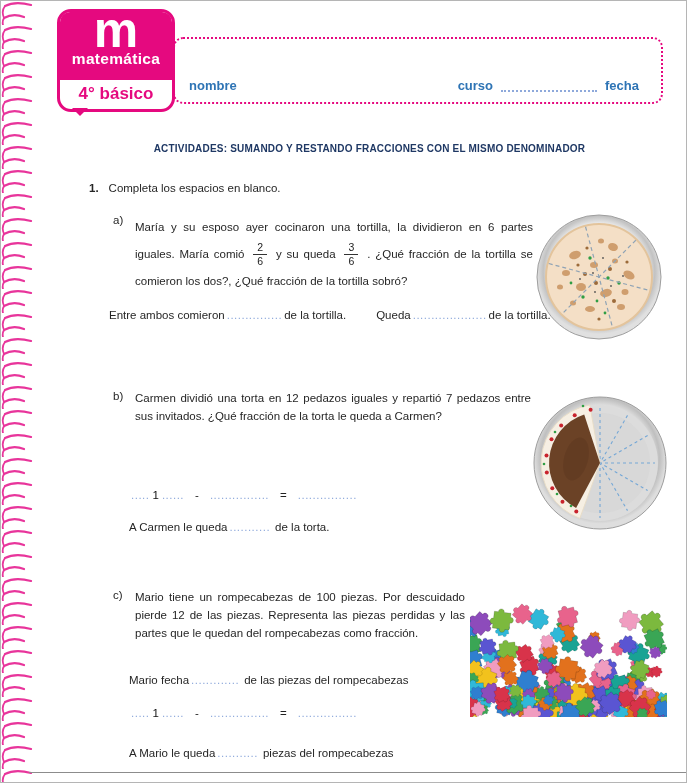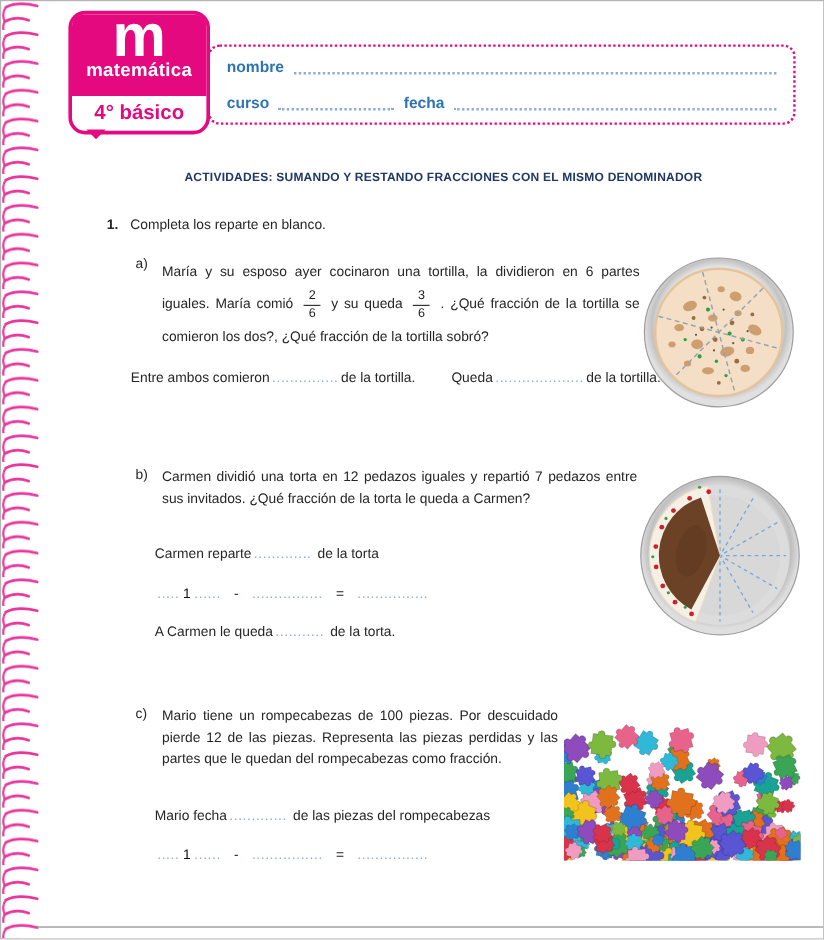--- a/index.html
+++ b/index.html
@@ -16,21 +16,21 @@
   .logo::after{content:"";position:absolute;left:12px;bottom:-15px;
     border:8px solid transparent;border-top-color:var(--accent);}
   .logo-top{background:var(--accent);height:68px;border-radius:10px 10px 0 0;
     display:flex;flex-direction:column;align-items:center;overflow:hidden;}
   .logo-m{color:#fff;font-size:50px;font-weight:bold;line-height:1;margin-top:-7px;}
   .logo-subject{color:#fff;font-size:15.5px;font-weight:bold;margin-top:-5px;letter-spacing:0.3px;text-align:right;}
   .logo-grade{color:var(--accent);text-align:center;font-size:17px;font-weight:bold;padding-top:4px;}
   
   .idbox{position:absolute;left:172px;top:36px;width:490px;height:67px;
     border:2.5px dotted var(--accent);border-radius:10px;box-sizing:border-box;
-    padding:9px 14px 10px;display:flex;flex-direction:column;justify-content:space-between;}
+    padding:9px 14px 10px;display:flex;flex-direction:row;justify-content:space-between;}
   .idrow{display:flex;align-items:flex-end;gap:8px;}
   .idlabel{color:var(--blue);font-weight:bold;font-size:13px;line-height:1;}
   .idline{flex:1;border-bottom:2px dotted var(--dots);height:12px;}
   .idline.short{flex:0 0 96px;}
   
   .title{position:absolute;left:80px;right:28px;top:142px;text-align:center;
     color:var(--navy);font-weight:bold;font-size:10px;letter-spacing:0.2px;}
   .exercise-head{position:absolute;left:88px;top:181px;font-size:11.5px;display:flex;gap:10px;}
   .exnum{font-weight:bold;}
   
@@ -101,21 +101,21 @@
       <span class="idline short"></span>
       <span class="idlabel">fecha</span>
       <span class="idline"></span>
     </div>
   </div>
 
   <div class="title">ACTIVIDADES: SUMANDO Y RESTANDO FRACCIONES CON EL MISMO DENOMINADOR</div>
 
   <div class="exercise-head">
     <span class="exnum">1.</span>
-    <span>Completa los reparte en blanco.</span>
+    <span>Completa los espacios en blanco.</span>
   </div>
 
   <div class="item item-a">
     <span class="item-label">a)</span>
     <p class="ptext a-text">
       <span>María y su esposo ayer cocinaron una tortilla, la dividieron en 6 partes iguales. María comió</span>
       <span class="frac"><span class="num">2</span><span class="den">6</span></span>
       <span>y su queda</span>
       <span class="frac"><span class="num">3</span><span class="den">6</span></span>
       <span>. ¿Qué fracción de la tortilla se comieron los dos?, ¿Qué fracción de la tortilla sobró?</span>
@@ -228,23 +228,20 @@
     </g>
     <g fill="#2f9e44">
       <circle cx="52" cy="12" r="1.3"></circle>
         <circle cx="24" cy="38" r="1.3"></circle>
         <circle cx="13" cy="70" r="1.3"></circle>
       <circle cx="26" cy="100" r="1.3"></circle>
         <circle cx="40" cy="112" r="1.3"></circle>
     </g>
   </svg>
 
-  <div class="ansline b-line1">
-    <span>Carmen reparte</span><span class="dots">.............</span><span class="after">de la torta</span>
-  </div>
   <div class="ansline eqline b-eq">
     <span class="dots">.....</span><span class="eqval">1</span><span class="dots">......</span><span class="op">-</span><span class="dots">................</span><span class="op">=</span><span class="dots">................</span>
   </div>
   <div class="ansline b-line3">
     <span>A Carmen le queda</span><span class="dots">...........</span><span class="after">de la torta.</span>
   </div>
 
   <div class="item item-c">
     <span class="item-label">c)</span>
     <p class="ptext">Mario tiene un rompecabezas de 100 piezas. Por descuidado pierde 12 de las piezas.  Representa las piezas perdidas y las partes que le quedan del rompecabezas como fracción.</p>
@@ -448,15 +445,18 @@
         <use href="#pz" xlink:href="#pz" transform="translate(192.3 118.4) rotate(248) scale(1.05)" fill="#2f7fd0"></use>
       </g>
   </svg>
 
   <div class="ansline c-line1">
     <span>Mario fecha</span><span class="dots">.............</span><span class="after">de las piezas del rompecabezas</span>
   </div>
   <div class="ansline eqline c-eq">
     <span class="dots">.....</span><span class="eqval">1</span><span class="dots">......</span><span class="op">-</span><span class="dots">................</span><span class="op">=</span><span class="dots">................</span>
   </div>
+  <div class="ansline c-line3">
+    <span>A Mario le queda</span><span class="dots">...........</span><span class="after">piezas del rompecabezas</span>
+  </div>
 
   <div class="bottom-rule"></div>
 </div>
 
 </body></html>

